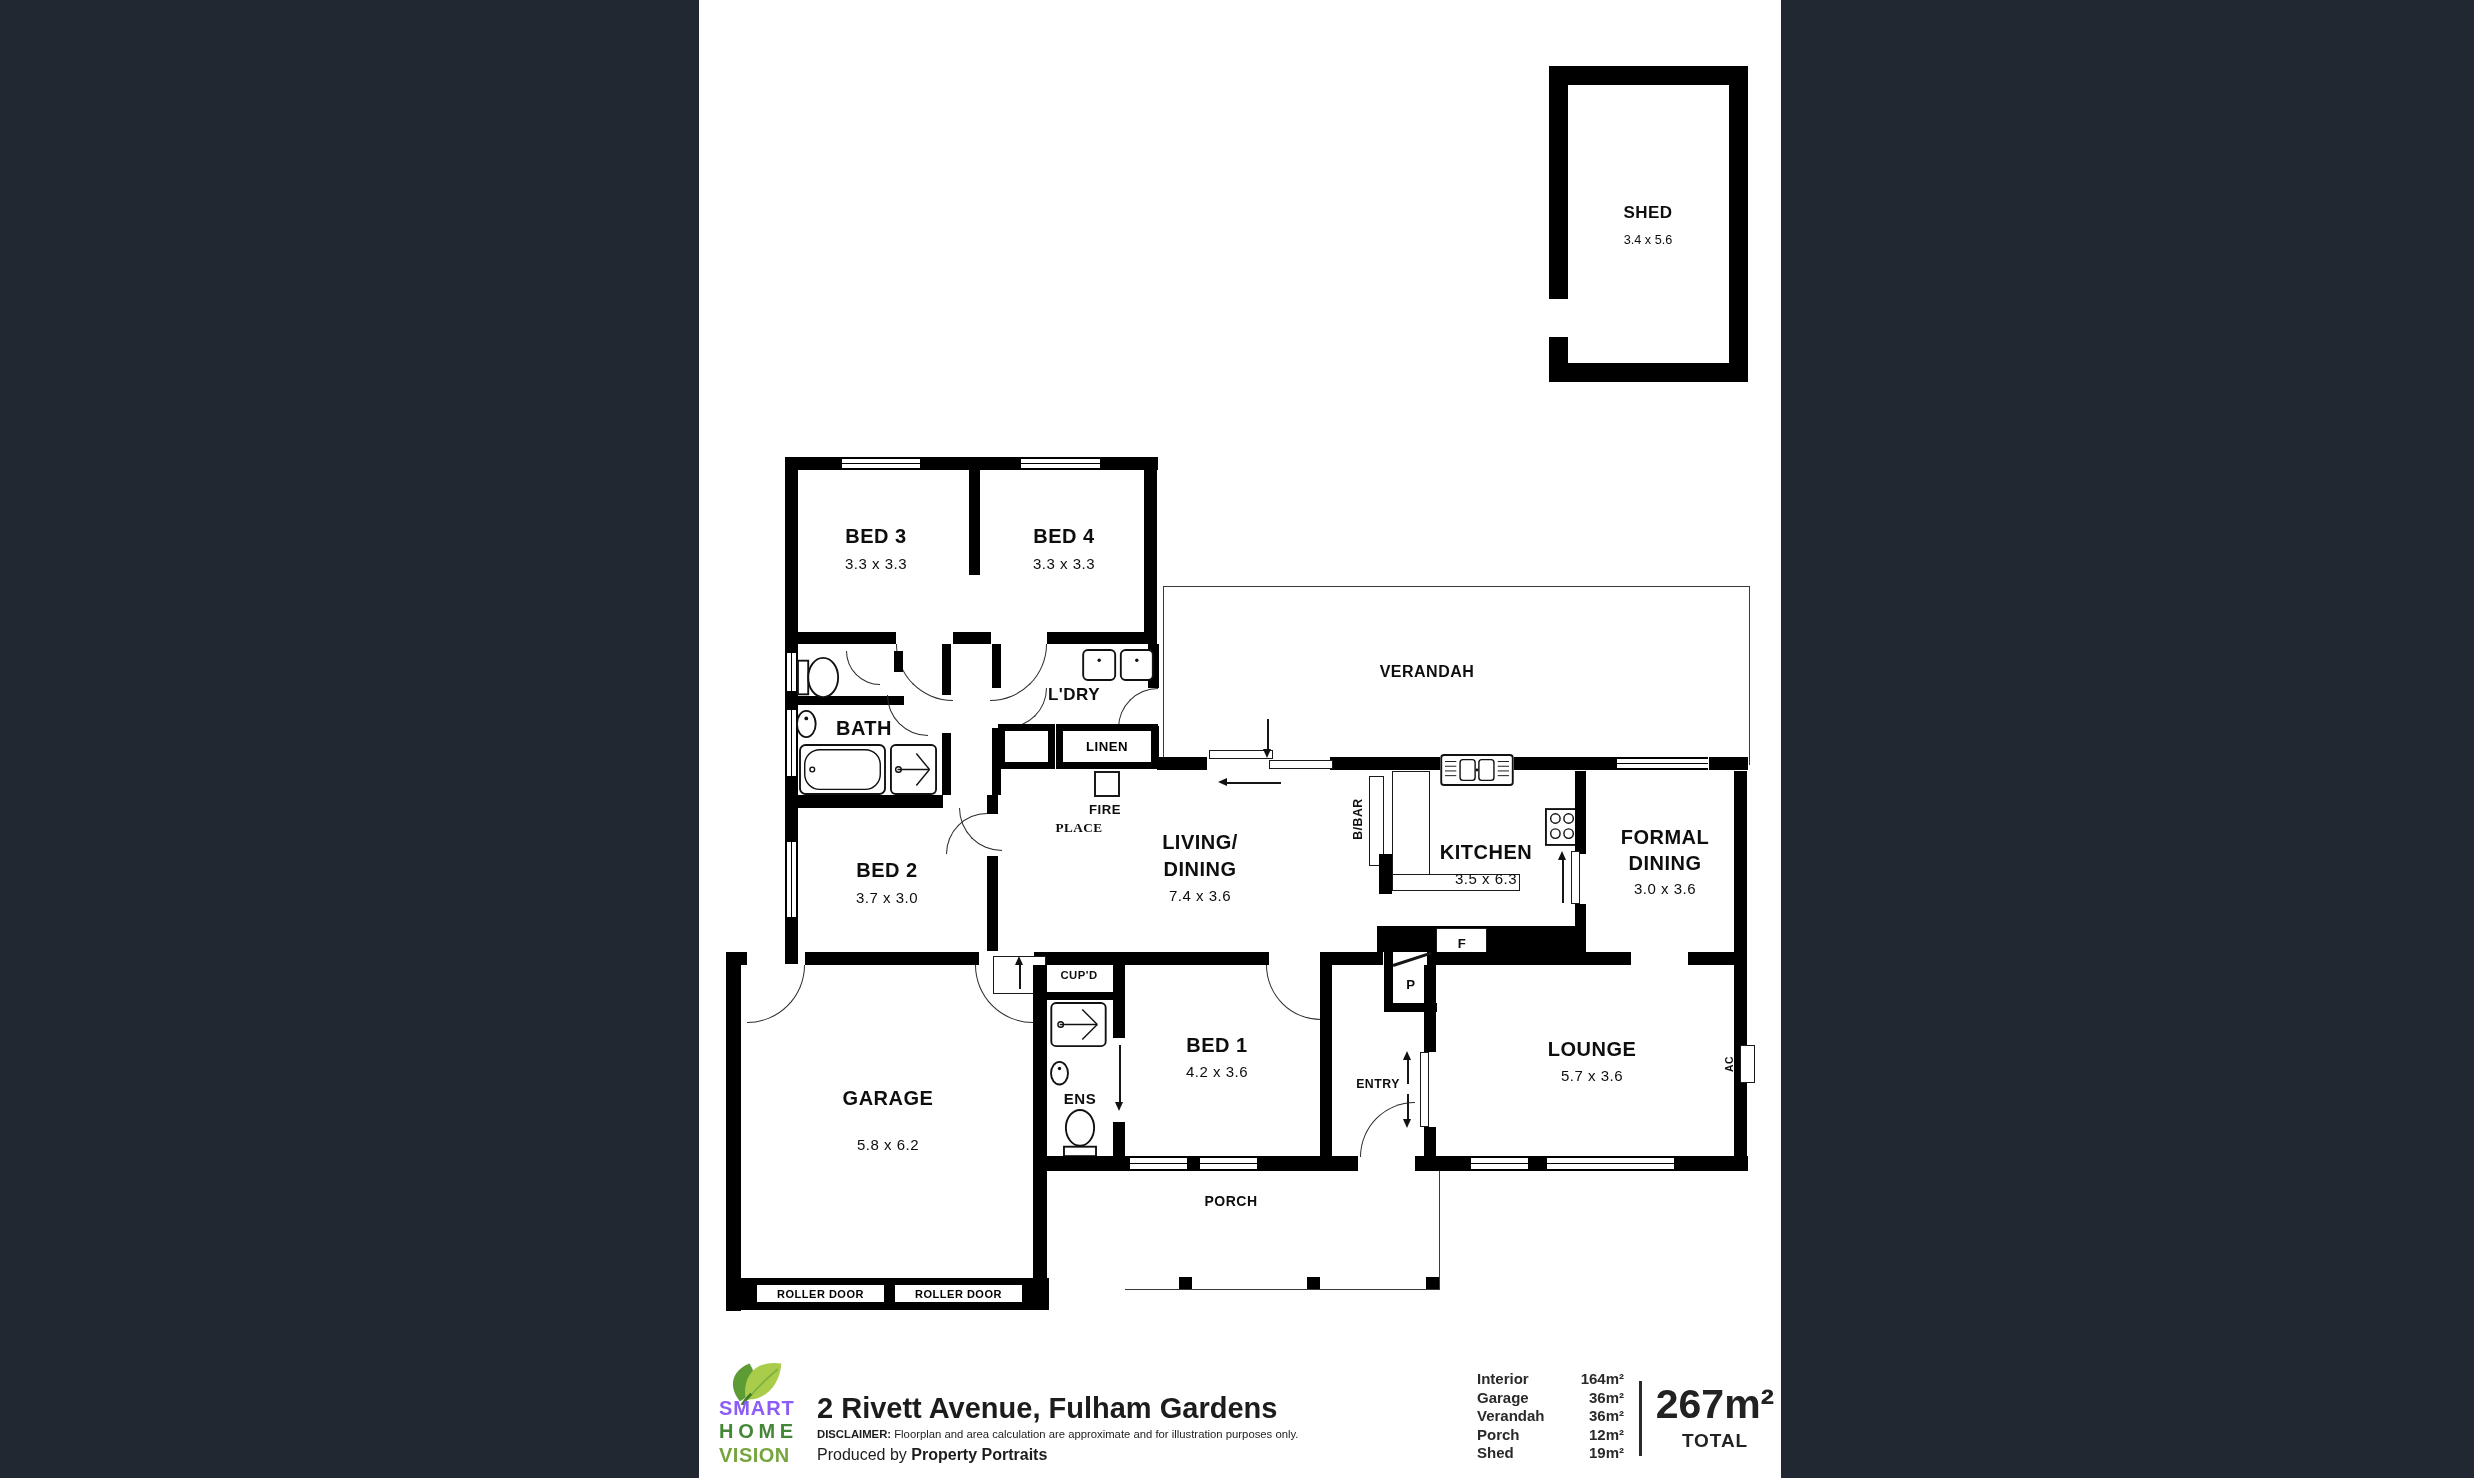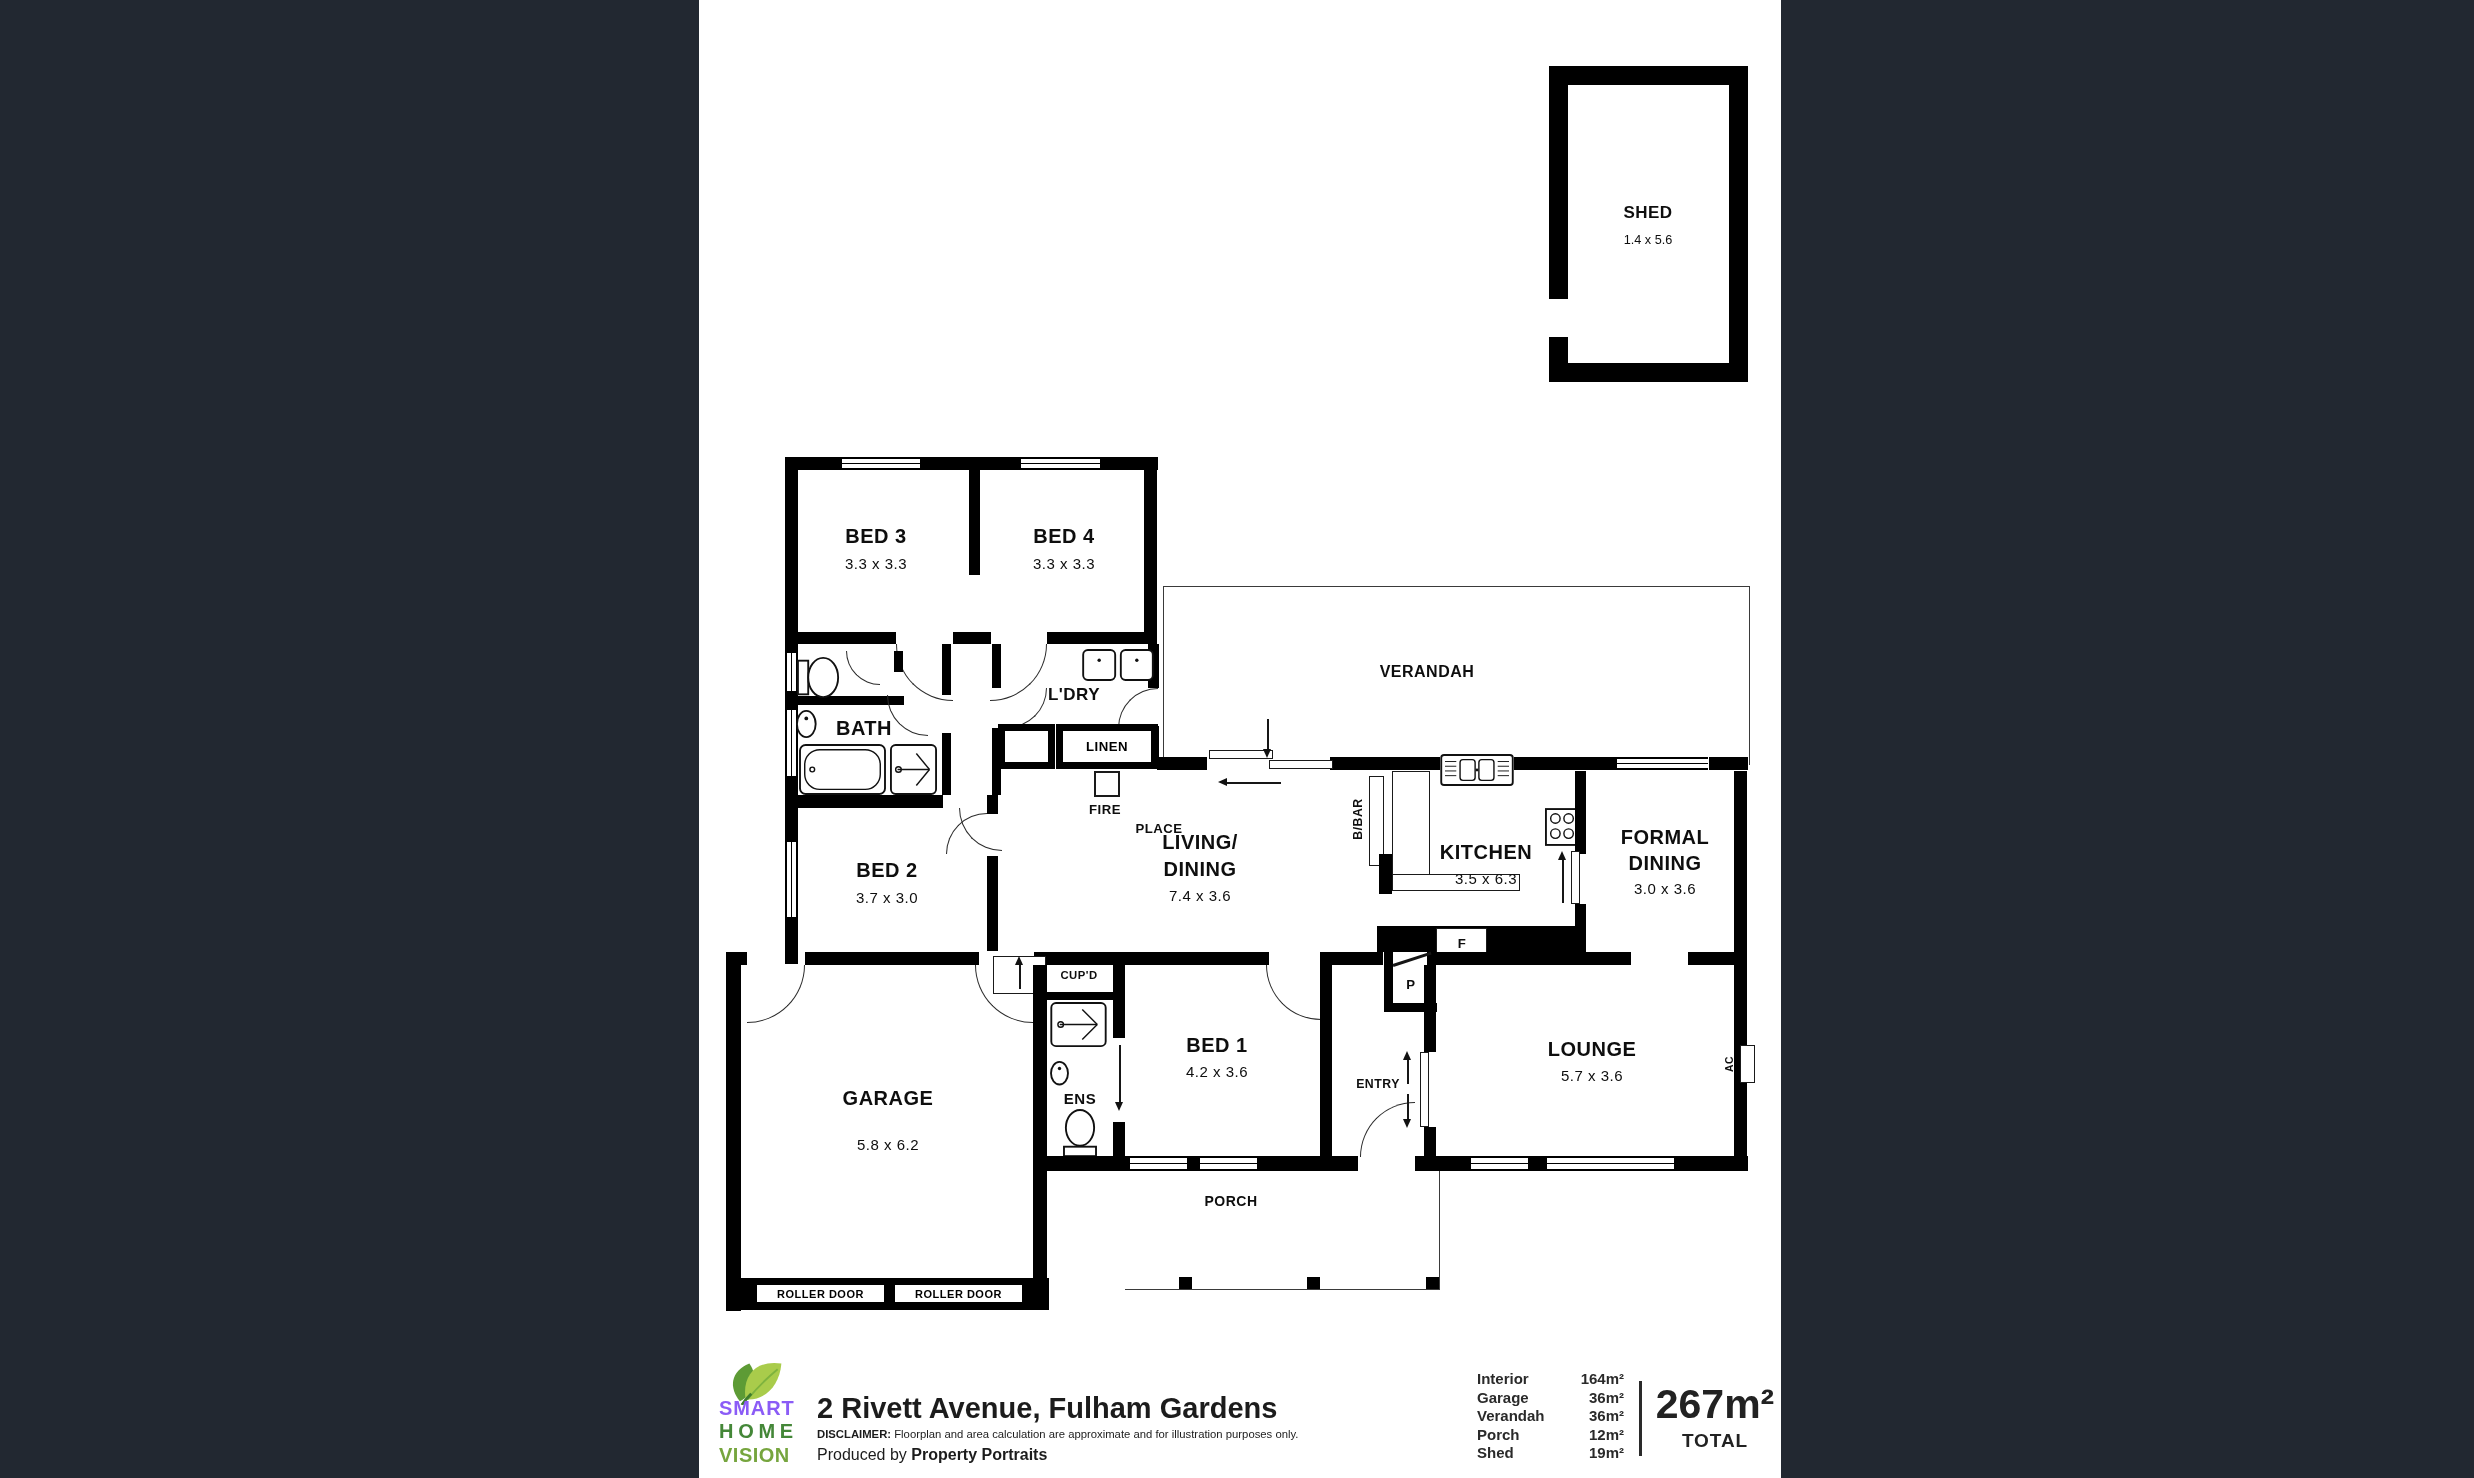--- a/index.html
+++ b/index.html
@@ -42,21 +42,21 @@
 
 <div id="page">
   <div id="panel"></div>
 
   <div class="wall" style="left:1549px;top:66px;width:199px;height:19px;"></div>
   <div class="wall" style="left:1549px;top:66px;width:19px;height:233px;"></div>
   <div class="wall" style="left:1549px;top:337px;width:19px;height:45px;"></div>
   <div class="wall" style="left:1729px;top:66px;width:19px;height:316px;"></div>
   <div class="wall" style="left:1549px;top:363px;width:199px;height:19px;"></div>
   <div class="lbl name md" style="left:1648px;top:213px;font-size:17px;">SHED</div>
-  <div class="lbl dims-sm" style="left:1648px;top:240px;">1.4 x 5.6</div>
+  <div class="lbl dims-sm" style="left:1648px;top:240px;">3.4 x 5.6</div>
 
   <div class="outline" style="left:1163px;top:586px;width:587px;height:179px;border:1.9px solid #3a3a3a;border-bottom:none;"></div>
   <div class="lbl name" style="left:1427px;top:672px;font-size:16px;">VERANDAH</div>
 
   <div class="wall" style="left:785px;top:457px;width:373px;height:13.2px;"></div>
   <div class="winH" style="left:842px;top:457px;width:78px;height:13.2px;"></div>
   <div class="winH" style="left:1021px;top:457px;width:79px;height:13.2px;"></div>
   <div class="wall" style="left:785px;top:457px;width:13.2px;height:507px;"></div>
   <div class="winV" style="left:785px;top:653px;width:13.2px;height:38px;"></div>
   <div class="winV" style="left:785px;top:710px;width:13.2px;height:66px;"></div>
@@ -129,21 +129,21 @@
       </svg>
   </div>
   <div class="lbl name" style="left:1074px;top:695px;font-size:17px;">L'DRY</div>
   <div class="closet" style="left:998px;top:724px;width:57px;height:45px;"></div>
   <div class="closet" style="left:1056px;top:724px;width:102px;height:45px;">
     <span class="name" style="font-size:13.2px;">LINEN</span>
   </div>
 
   <div class="thin" style="left:1094px;top:771px;width:26.4px;height:26.4px;border-width:2.4px;"></div>
   <div class="lbl name sm" style="left:1105px;top:809px;">FIRE</div>
-  <div class="lbl name sm" style="left:1159px;top:828px;">PLACE</div>
+  <div class="lbl name sm" style="left:1079px;top:828px;font-family:Liberation Serif, serif;">PLACE</div>
 
   <div class="wall" style="left:1157px;top:757px;width:50px;height:13.2px;"></div>
   <div class="wall" style="left:1330px;top:757px;width:110px;height:13.2px;"></div>
   <div class="wall" style="left:1514px;top:757px;width:104px;height:13.2px;"></div>
   <div class="winH" style="left:1617px;top:757px;width:91px;height:13.2px;"></div>
   <div class="wall" style="left:1709px;top:757px;width:39px;height:13.2px;"></div>
 
   <div class="thin" style="left:1209px;top:750px;width:64px;height:9.4px;border-width:1.4px;"></div>
   <div class="thin" style="left:1269px;top:760px;width:64px;height:9.4px;border-width:1.4px;"></div>
   <div class="line" style="left:1267px;top:719px;width:1.9px;height:30px;"></div>

